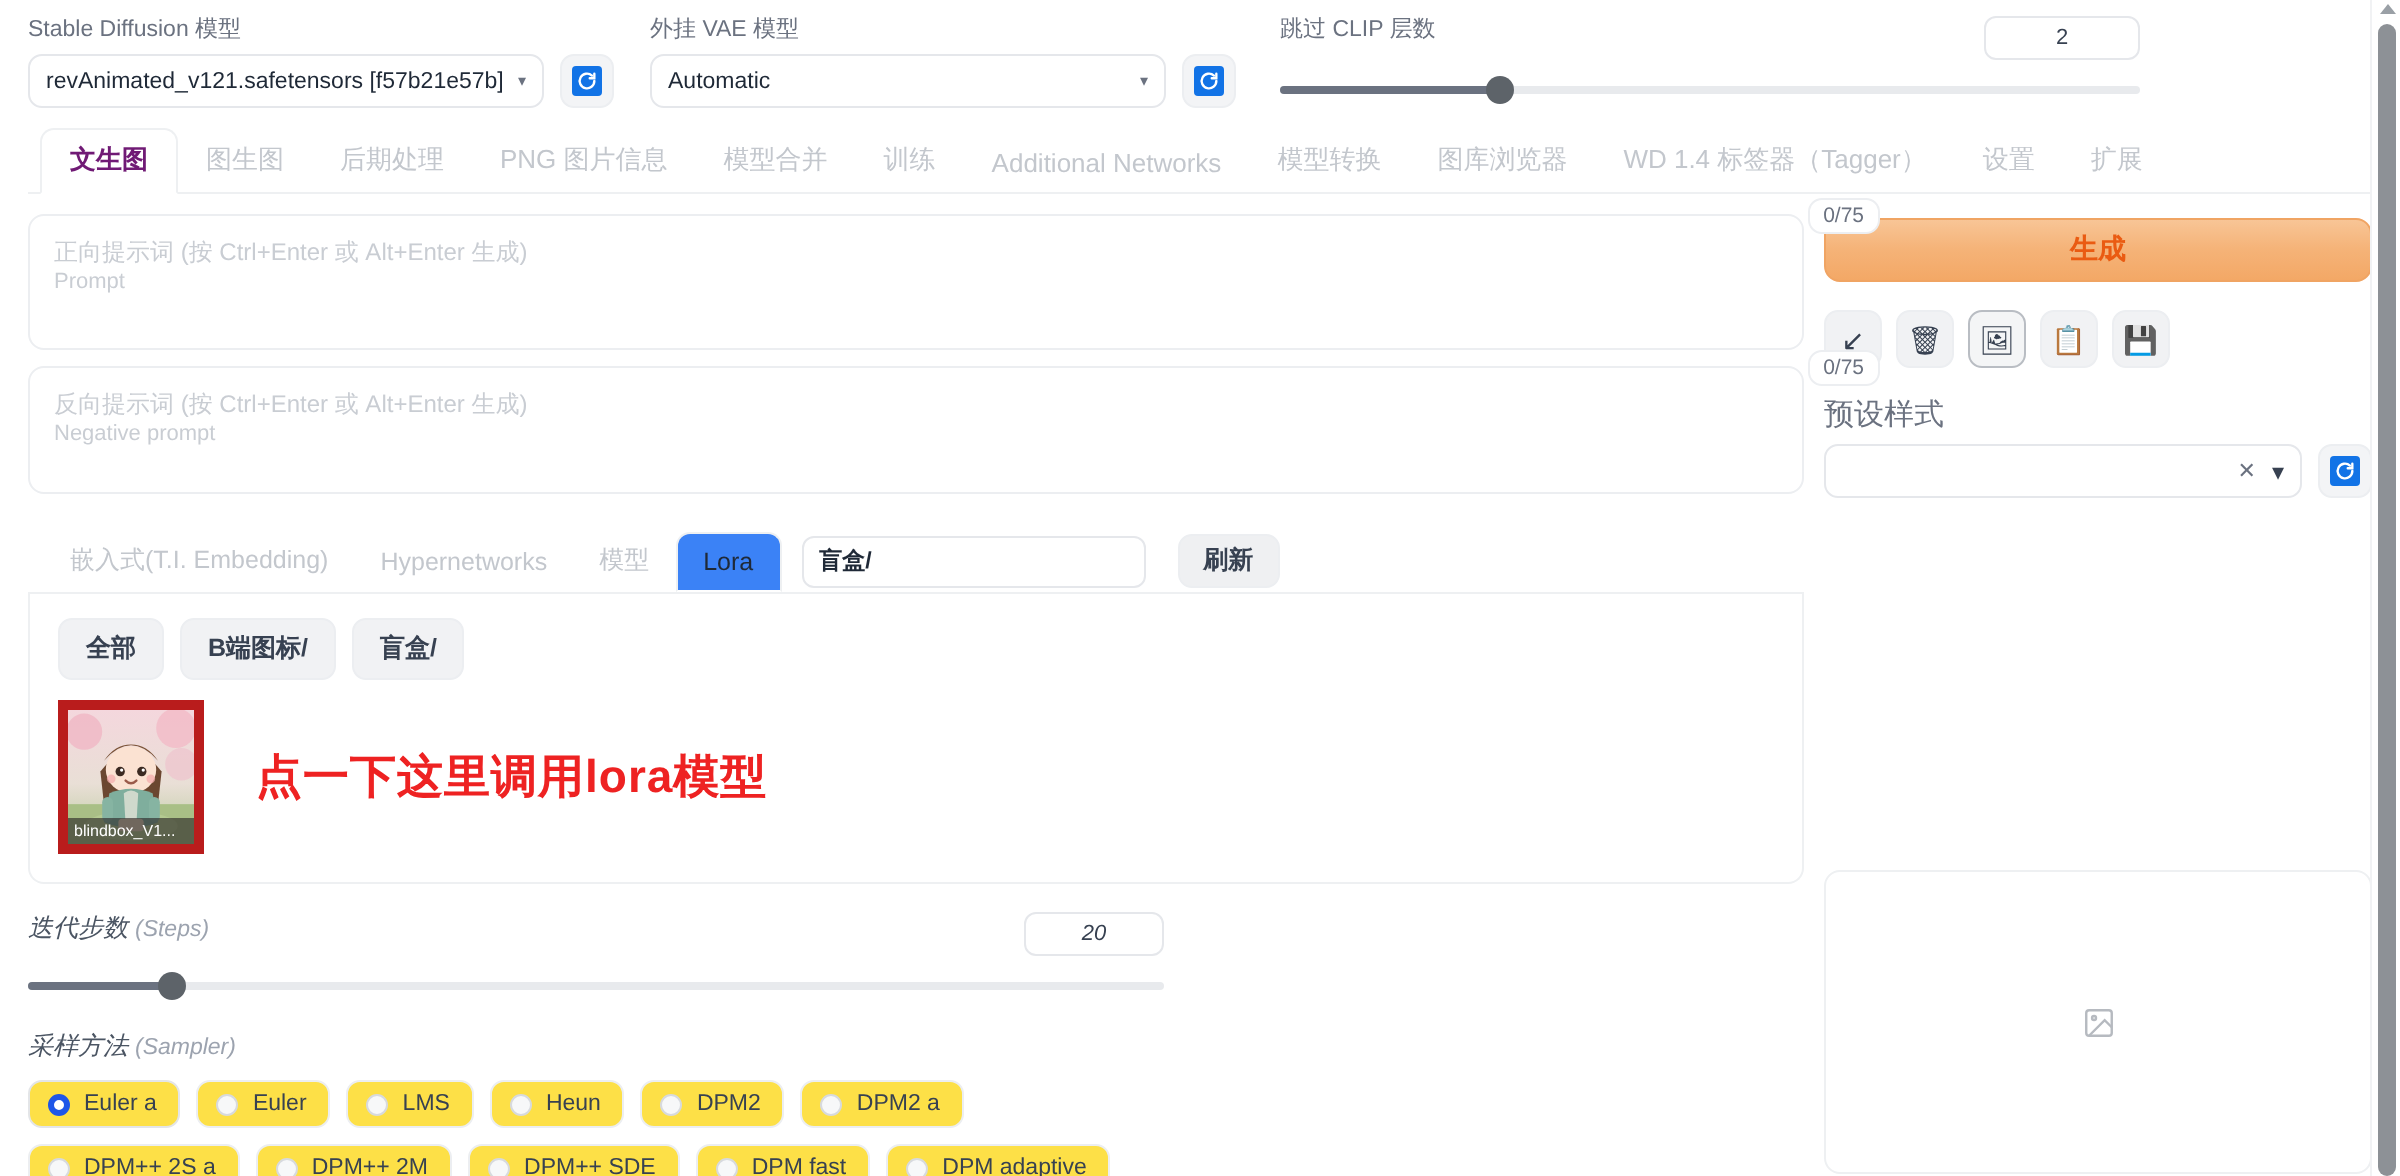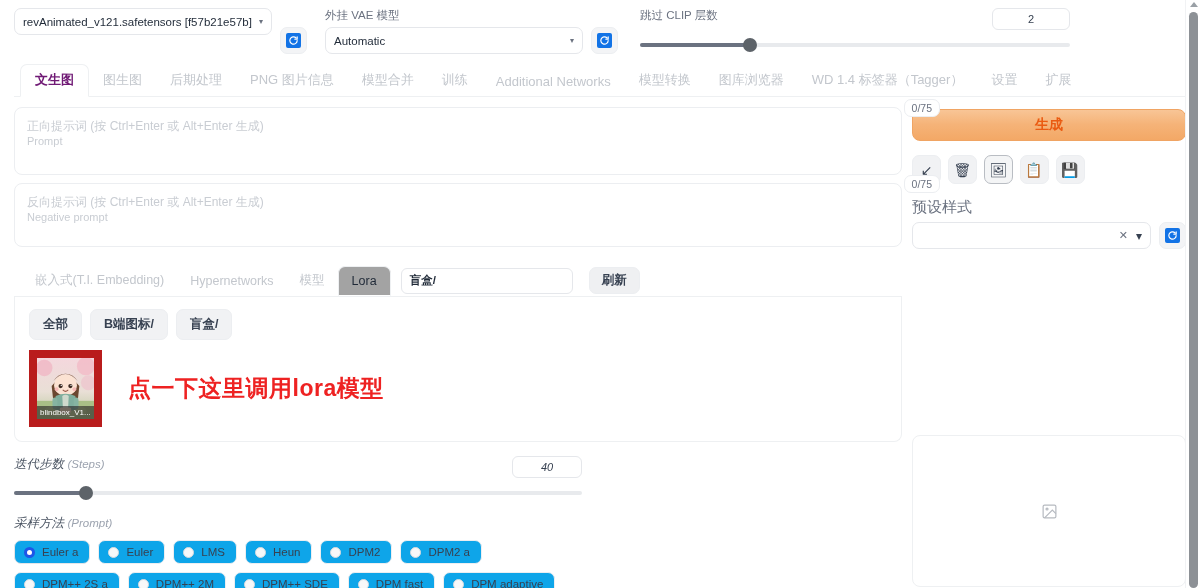--- a/index.html
+++ b/index.html
@@ -99,21 +99,21 @@
     display:flex; align-items:center; justify-content:flex-end; padding: 0 8px; gap:8px;
   }
   .x-ic { color:#6b7280; font-size:11px; }
   .styles-row .refresh-btn { margin-top:0; }
 
   
   .en-wrap { margin-top: 18px; }
   .en-tabs { display:flex; align-items:center; border-bottom:1px solid #eef0f2; padding-left:8px; }
   .entab { padding: 7px 13px; font-size:12.5px; color:#c3c7cd; white-space:nowrap; }
   .entab.active {
-    color:#1f2937; background:#a3a3a3; border:1px solid #eef0f2; border-bottom:1px solid #fff;
+    color:#1f2937; background:#3b82f6; border:1px solid #eef0f2; border-bottom:1px solid #fff;
     border-radius:7px 7px 0 0; margin-bottom:-1px; padding: 7px 13px;
   }
   .en-search {
     width: 172px; height:26px; border:1px solid #e5e7eb; border-radius:6px; background:#fff;
     display:flex; align-items:center; padding:0 8px; font-size:11.5px; color:#1f2937;
     margin-left: 10px; font-weight:bold;
   }
   .en-refresh {
     margin-left: 16px; height:27px; border-radius:7px; background:#eff0f2; border:1px solid #eceef1;
     display:flex; align-items:center; padding:0 12px; font-size:12.5px; font-weight:bold; color:#374151;
@@ -122,40 +122,40 @@
     border:1px solid #eef0f2; border-top:none; border-radius:0 0 8px 8px; padding: 12px 8px 14px 14px;
     min-height: 112px;
   }
   .chips { display:flex; gap:8px; }
   .chip {
     background:#f1f2f4; border:1px solid #eceef1; border-radius:7px;
     padding: 6px 13px; font-size:12.5px; font-weight:bold; color:#374151;
   }
   .cards { display:flex; align-items:center; margin-top: 10px; }
   .lora-card {
-    width: 73px; height:77px; border:8px solid #b91c1c; position:relative; overflow:hidden;
+    width: 73px; height:77px; border:5px solid #b91c1c; position:relative; overflow:hidden;
     background:#e8d7d8; flex:0 0 auto;
   }
   .lora-thumb { position:absolute; inset:0; overflow:hidden; }
   .lora-cap {
     position:absolute; left:0; right:0; bottom:0; background:rgba(40,35,35,0.62);
     color:#fff; font-size:8px; padding:2px 3px; white-space:nowrap; overflow:hidden;
   }
   .annot { font-size:23px; font-weight:bold; color:#ee2222; margin-left: 26px; letter-spacing:0.5px; }
 
   
   .steps-wrap { margin-top: 14px; width: 568px; font-style: italic; }
   .steps-row { display:flex; align-items:flex-start; justify-content:space-between; }
   .label-cn { font-size:12.5px; color:#4b5563; }
   .label-cn .en { color:#9ca3af; font-size:11.5px; }
   .sampler-label { margin-top: 13px; }
   .radios { display:flex; flex-wrap:wrap; gap:8px 8px; margin-top: 8px; width: 580px; }
   .radio {
     display:flex; align-items:center; gap:7px; border:1px solid #eceef1; border-radius:7px;
-    background:#0ea5e9; padding: 5px 11px 5px 9px; font-size:11.5px; color:#374151; white-space:nowrap;
+    background:#fde047; padding: 5px 11px 5px 9px; font-size:11.5px; color:#374151; white-space:nowrap;
   }
   .dot { width:11px; height:11px; border-radius:50%; border:1.5px solid #d7dade; background:#f7f8f9; flex:0 0 auto; }
   .radio.on .dot { border:3px solid #1e56e8; background:#fff; }
   .radio.on { border-color:#e3e5e8; }
 
   
   .preview {
     margin-top: 14px; border:1px solid #eef0f2; border-radius:8px; background:#fff;
     height: 152px; display:flex; align-items:center; justify-content:center;
   }
@@ -168,20 +168,21 @@
   .sb-thumb { position:absolute; top:12px; left:3px; width:9px; height:576px; background:#8d9196; border-radius:5px; }
 </style>
 </head>
 <body>
 
 <div class="page">
 
   <div class="topbar">
 
     <div class="field-group" style="width:258px;">
+      <div class="field-label">Stable Diffusion 模型</div>
       <div class="sel">
         <span>revAnimated_v121.safetensors [f57b21e57b]</span>
         <span class="caret">▾</span>
       </div>
     </div>
 
     <div class="refresh-btn">
       <span class="refresh-glyph">
         <svg viewBox="0 0 24 24" fill="none" stroke="#ffffff" stroke-width="2.6" stroke-linecap="round">
           <path d="M20 12a8 8 0 1 1-2.6-5.9"></path>
@@ -312,31 +313,31 @@
           </div>
         </div>
       </div>
 
       <div class="steps-wrap">
         <div class="steps-row">
           <div class="label-cn">
             <span>迭代步数</span>
             <span class="en">(Steps)</span>
           </div>
-          <div class="numbox" style="width:70px;">40</div>
+          <div class="numbox" style="width:70px;">20</div>
         </div>
         <div class="slider">
           <div class="track"></div>
           <div class="fill" style="width:13%;"></div>
           <div class="knob" style="left:11.5%;"></div>
         </div>
 
         <div class="label-cn sampler-label">
           <span>采样方法</span>
-          <span class="en">(Prompt)</span>
+          <span class="en">(Sampler)</span>
         </div>
       </div>
 
       <div class="radios">
         <div class="radio on">
           <span class="dot"></span>
           <span>Euler a</span>
           </div>
         <div class="radio">
           <span class="dot"></span>

